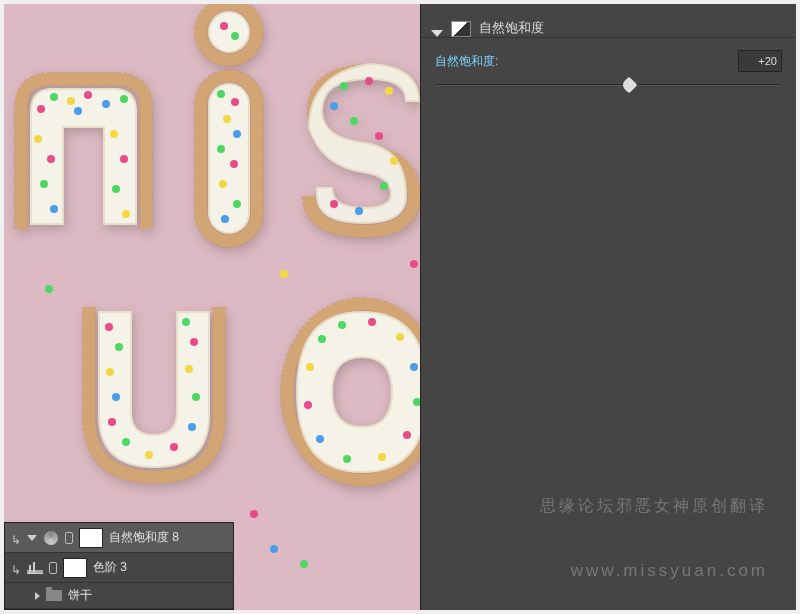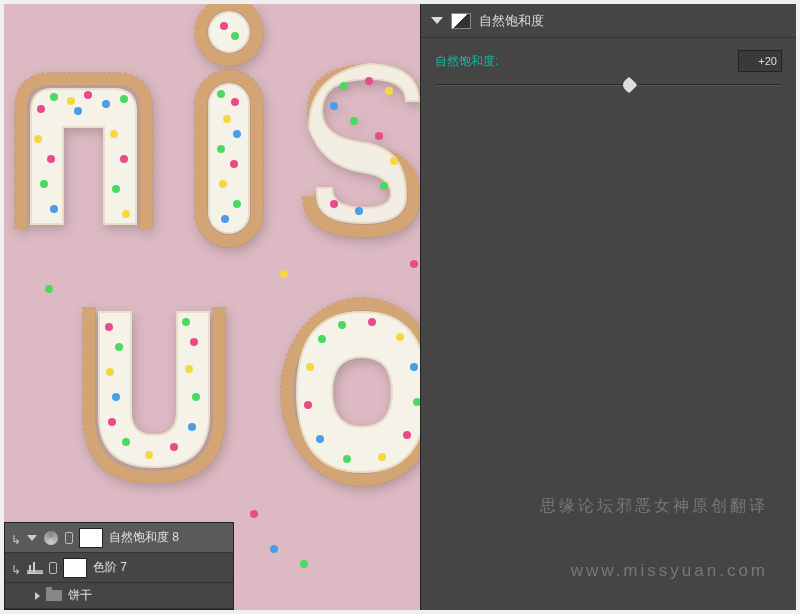--- a/index.html
+++ b/index.html
@@ -147,21 +147,21 @@
       flex: 1;
       background: #454545;
       border-left: 1px solid #222;
       height: 606px;
     }
     .props-header {
       height: 34px;
       background: #454545;
       border-bottom: 1px solid #333;
       display: flex;
-      align-items: center;
+      align-items: flex-end;
       padding: 0 10px;
       gap: 8px;
       font-family: Liberation Serif, serif;
     }
     .header-triangle {
       width: 0; height: 0;
       border-left: 6px solid transparent;
       border-right: 6px solid transparent;
       border-top: 7px solid #ddd;
     }
@@ -174,21 +174,21 @@
     
     .slider-row {
       padding: 12px 14px 4px;
     }
     .slider-label-row {
       display: flex;
       justify-content: space-between;
       align-items: center;
       margin-bottom: 6px;
     }
-    .slider-label { color: #14b8a6; font-size: 12px; }
+    .slider-label { color: #7dd3fc; font-size: 12px; }
     .slider-value {
       width: 44px;
       height: 16px;
       background: #3a3a3a;
       border: 1px solid #222;
       color: #ddd;
       text-align: right;
       padding: 10px 4px;
       font-size: 11px;
       font-family: inherit;
@@ -371,21 +371,21 @@
     <div class="layer-thumb"></div>
     <span class="layer-label">自然饱和度 8</span>
   </div>
   <div class="layer-row">
     <div class="link-icon">↳</div>
     <div class="adj-icon">
         <div class="hist-icon"></div>
       </div>
     <div class="layer-link"></div>
     <div class="layer-thumb"></div>
-    <span class="layer-label">色阶 7</span>
+    <span class="layer-label">色阶 3</span>
   </div>
   <div class="layer-row group">
     <div class="triangle-right"></div>
     <div class="folder-icon"></div>
     <span class="layer-label">饼干</span>
   </div>
 </div>
 
 <div class="watermark">
   <div class="cn">思缘论坛邪恶女神原创翻译</div>

